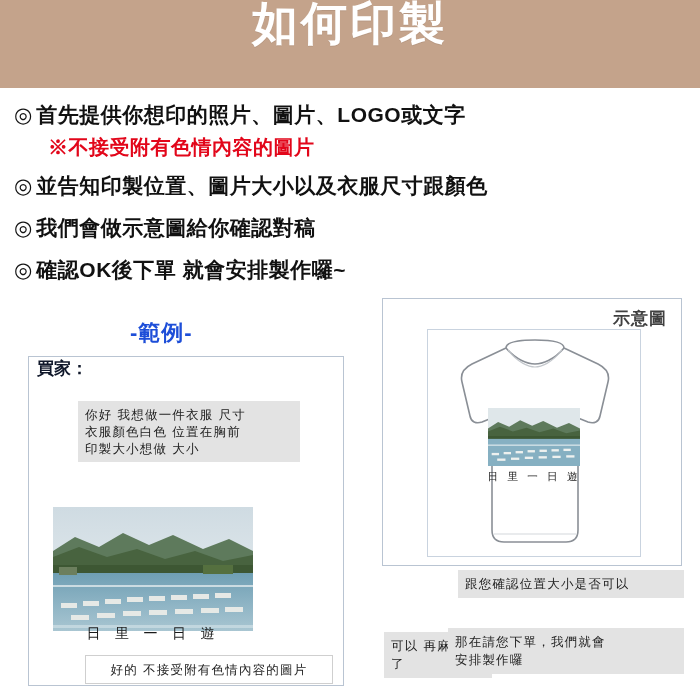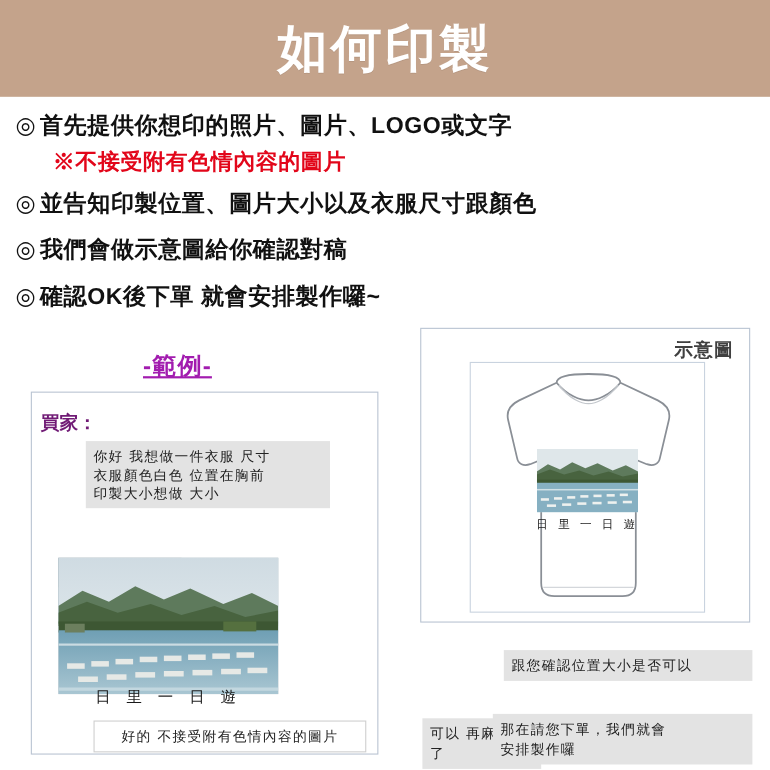--- a/index.html
+++ b/index.html
@@ -23,21 +23,21 @@
 
   
   .header {
     position: absolute;
     left: 0;
     top: 0;
     width: 700px;
     height: 88px;
     background: #c4a38b;
     display: flex;
-    align-items: center;
+    align-items: flex-start;
     justify-content: center;
   }
   .header-title {
     color: #ffffff;
     font-size: 46px;
     font-weight: bold;
     letter-spacing: 3px;
     line-height: 1;
     text-shadow: 0 1px 0 rgba(0,0,0,0.07);
   }
@@ -78,43 +78,42 @@
   .gap-1 { margin-bottom: 12px; }
   .gap-2 { margin-bottom: 12px; }
 
   
   .example-label {
     position: absolute;
     left: 130px;
     top: 318px;
     font-size: 22px;
     font-weight: bold;
-    color: #a21caf;
+    color: #1d4ed8;
     letter-spacing: 1px;
-    text-decoration: underline;
   }
 
   
   .left-panel {
     position: absolute;
     left: 28px;
     top: 356px;
     width: 316px;
     height: 330px;
     border: 1px solid #b9c4d2;
     background: #ffffff;
     box-sizing: border-box;
   }
   .buyer-label {
     position: absolute;
     left: 8px;
-    top: 16px;
+    top: 0;
     font-size: 17px;
     font-weight: bold;
-    color: #701a75;
+    color: #0f172a;
     font-family: "DejaVu Sans", sans-serif;
   }
   .bubble {
     position: absolute;
     background: #e3e3e3;
     color: #222;
     font-size: 12.5px;
     line-height: 17px;
     padding: 5px 7px;
     box-sizing: border-box;
@@ -229,21 +228,20 @@
   .rb-bubble {
     position: absolute;
     background: #e3e3e3;
     color: #222;
     font-size: 12.5px;
     line-height: 18px;
     padding: 5px 7px;
     box-sizing: border-box;
     font-family: "DejaVu Sans", sans-serif;
     letter-spacing: 1.2px;
-    margin-top: 21px;
   }
   #msg-check {
     left: 458px;
     top: 570px;
     width: 226px;
   }
   #msg-ok {
     left: 384px;
     top: 632px;
     width: 108px;

